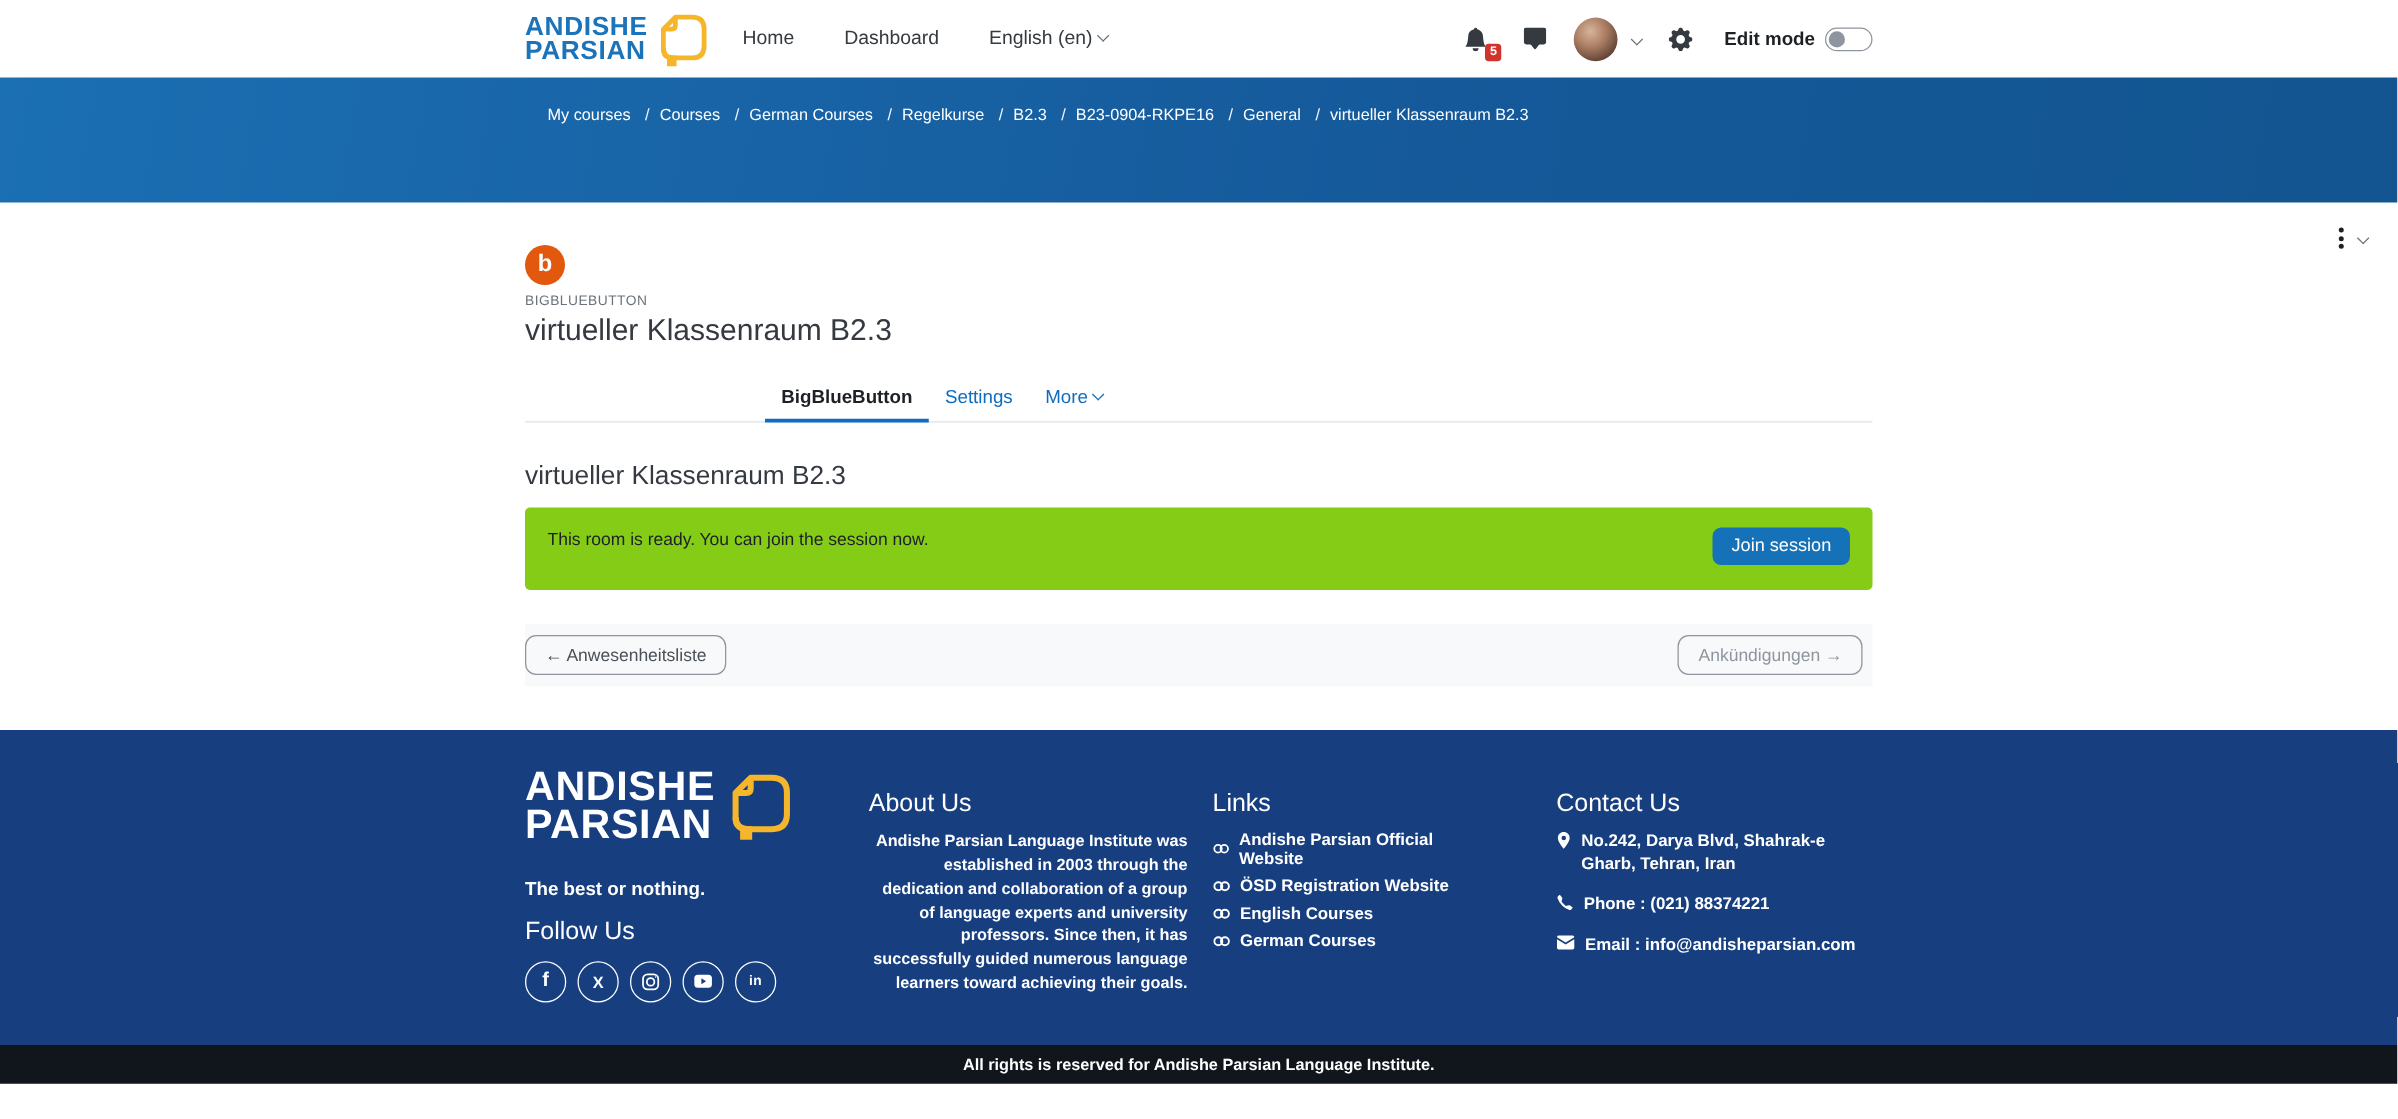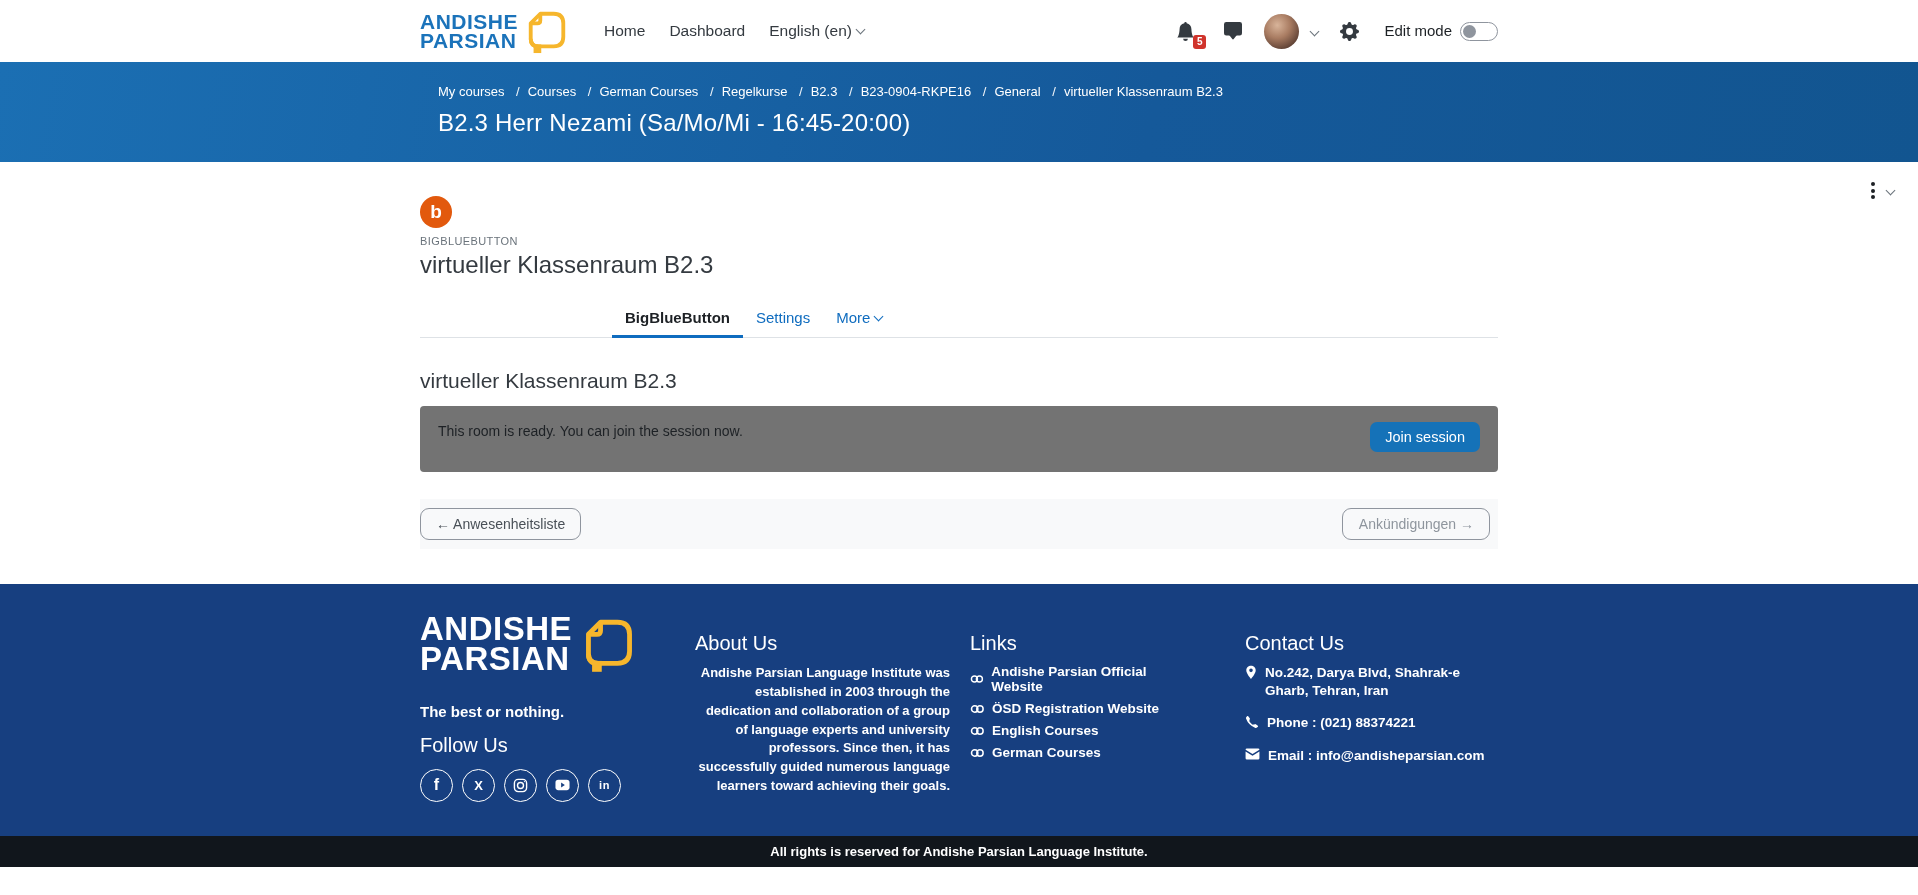--- a/index.html
+++ b/index.html
@@ -4,29 +4,29 @@
 <style>
   * { margin:0; padding:0; box-sizing:border-box; }
   html,body { width:1918px; height:895px; background:#fff; font-family:"Liberation Sans", sans-serif; }
   .container { width:1078px; margin:0 auto; position:relative; }
 
   
   .navbar { height:62px; background:#fff; }
   .navbar .container { height:62px; display:flex; align-items:center; }
   .brand { display:flex; align-items:center; gap:6px; cursor:pointer; }
   .brand-text { color:#1b73ba; font-weight:bold; font-size:21px; line-height:0.92; letter-spacing:0.5px; }
-  .nav-links { display:flex; align-items:center; gap:24px; margin-left:34px; font-size:15.5px; color:#343a40; }
+  .nav-links { display:flex; align-items:center; gap:40px; margin-left:24px; font-size:15.5px; color:#343a40; }
   .nav-links a { color:#343a40; text-decoration:none; cursor:pointer; }
   .nav-right { margin-left:auto; display:flex; align-items:center; gap:14px; }
   .icon-btn { width:34px; height:34px; border-radius:50%; display:flex; align-items:center; justify-content:center; position:relative; cursor:pointer; }
   .badge { position:absolute; bottom:-1px; right:-4px; background:#d0342c; color:#fff; font-size:10px; font-weight:bold; padding:1px 4px; border-radius:3px; line-height:1.2; }
   .avatar { width:35px; height:35px; border-radius:50%; background:radial-gradient(circle at 38% 32%, #d8b49a 0%, #a97c62 40%, #5d4034 78%, #3c2a22 100%); }
   .caret { display:inline-block; width:7px; height:7px; border-right:1.6px solid #6a737b; border-bottom:1.6px solid #6a737b; transform:rotate(45deg); margin-left:5px; vertical-align:3px; }
   .caret.blue { border-color:#0f6cbf; }
-  .editmode { display:flex; align-items:flex-start; gap:8px; font-size:15px; color:#1d2125; margin-left:4px; }
+  .editmode { display:flex; align-items:center; gap:8px; font-size:15px; color:#1d2125; margin-left:4px;font-weight:bold; }
   .switch { width:38px; height:19px; border:1px solid #8f959e; border-radius:10px; background:#fff; position:relative; cursor:pointer; }
   .switch .knob { position:absolute; left:2px; top:2px; width:13px; height:13px; border-radius:50%; background:#8f959e; }
 
   
   .page-header { height:100px; background:linear-gradient(100deg, #1b6fb3 0%, #15599a 60%, #125590 100%); color:#fff;padding-left:36px; }
   .page-header .container { padding-top:22px; }
   .breadcrumb { font-size:13px; font-weight:500; color:#fff; white-space:nowrap; }
   .crumb { cursor:pointer; }
   .crumb + .crumb::before { content:"/"; margin:0 8px; font-weight:400; opacity:0.95; }
   .course-title { margin-top:10px; font-size:24px; font-weight:400; letter-spacing:0.2px; }
@@ -40,21 +40,21 @@
   .mod-icon { width:32px; height:32px; border-radius:50%; background:#e2590d; color:#fff; display:flex; align-items:center; justify-content:center; font-weight:bold; font-size:19px; }
   .mod-type { margin-top:7px; font-size:11px; letter-spacing:0.4px; color:#6a737b; }
   .activity-title { margin-top:4px; font-size:24px; font-weight:400; color:#343a40; }
 
   .tabs { margin-top:22px; border-bottom:1px solid #dee2e6; display:flex; padding-left:192px; }
   .tab { padding:8px 13px 11px; font-size:15px; color:#0f6cbf; cursor:pointer; position:relative; }
   .tab.active { color:#1d2125; font-weight:600; }
   .tab.active::after { content:""; position:absolute; left:0; right:0; bottom:-1px; height:3px; background:#0f6cbf; }
 
   .section-heading { margin-top:31px; font-size:21px; font-weight:400; color:#343a40; }
-  .room-box { margin-top:13px; background:#737373; border-radius:4px; padding:14px 18px 18px; height:66px; display:flex; justify-content:space-between; align-items:center; }
+  .room-box { margin-top:13px; background:#84cc16; border-radius:4px; padding:14px 18px 18px; height:66px; display:flex; justify-content:space-between; align-items:center; }
   .room-status { font-size:14px; color:#1d2125; align-self:flex-start; margin-top:3px; }
   .btn-primary { background:#1572b8; color:#fff; border:none; font-size:14.5px; font-weight:400; padding:7px 15px; border-radius:7px; cursor:pointer; font-family:"Liberation Sans", sans-serif; }
 
   .activity-nav { margin-top:27px; background:#f8f9fa; height:50px; display:flex; align-items:center; position:relative; padding:0 8px 0 0; }
   .btn-outline { background:transparent; border:1px solid #8f959e; border-radius:9px; padding:7px 15px; font-size:14px; color:#495057; cursor:pointer; font-family:"Liberation Sans", sans-serif; }
   .btn-outline.muted { color:#8e959d;padding-left:16px; }
   .activity-nav .next { margin-left:auto; }
   .jump-group { position:absolute; left:50%; transform:translateX(-50%); display:flex; align-items:center; gap:9px; }
   .jump-label { font-size:14px; color:#1d2125; }
   .jump-select { width:251px; height:34px; border:1px solid #8f959e; border-radius:9px; background:#fff; display:flex; align-items:center; padding:0 12px; font-size:14px; color:#1d2125; cursor:pointer; }
@@ -151,21 +151,20 @@
     <div class="breadcrumb">
       <span class="crumb">My courses</span>
       <span class="crumb">Courses</span>
       <span class="crumb">German Courses</span>
       <span class="crumb">Regelkurse</span>
       <span class="crumb">B2.3</span>
       <span class="crumb">B23-0904-RKPE16</span>
       <span class="crumb">General</span>
       <span class="crumb">virtueller Klassenraum B2.3</span>
     </div>
-    <h1 class="course-title">B2.3 Herr Nezami (Sa/Mo/Mi - 16:45-20:00)</h1>
   </div>
 </section>
 
 <main class="main">
   <div class="kebab-wrap">
     <span class="kebab-dots">
         <i></i>
         <i></i>
         <i></i>
       </span>

